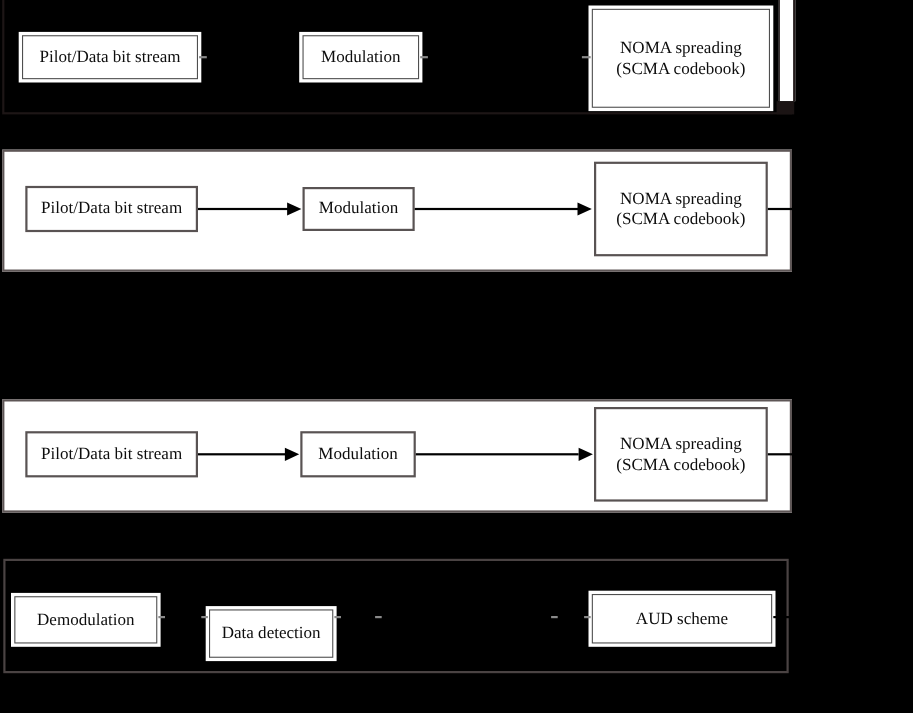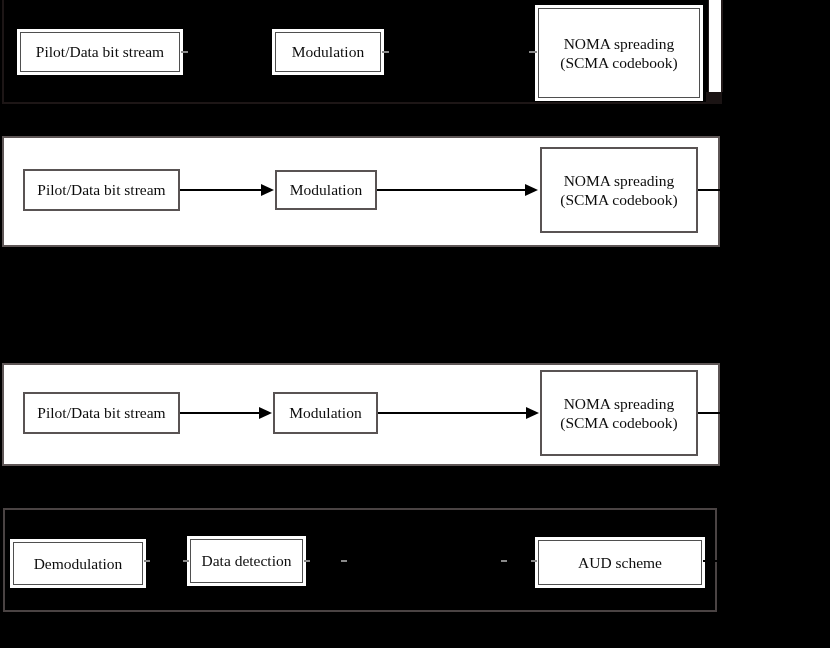--- a/index.html
+++ b/index.html
@@ -83,21 +83,21 @@
   <div class="tri" style="left:259px;top:407px;"></div>
   <div class="hline" style="left:378px;top:412px;width:148px;"></div>
   <div class="tri" style="left:526px;top:407px;"></div>
   <div class="hline" style="left:698px;top:412px;width:27px;"></div>
 
   <div class="panel panel-dark-rx"></div>
 
   <div class="halo-box" style="left:13px;top:542px;width:130px;height:43px;align-items:center;">
     <span>Demodulation</span>
   </div>
-  <div class="halo-box" style="left:190px;top:539px;width:113px;height:44px;">
+  <div class="halo-box" style="left:190px;top:554px;width:113px;height:44px;">
     <span>Data detection</span>
   </div>
   <div class="halo-box" style="left:538px;top:540px;width:164px;height:45px;">
     <span>AUD scheme</span>
   </div>
 
   <div class="tick" style="left:144px;top:560px;width:6px;"></div>
   <div class="tick" style="left:183px;top:560px;width:6px;"></div>
   <div class="tick" style="left:304px;top:560px;width:6px;"></div>
   <div class="tick" style="left:341px;top:560px;width:6px;"></div>

